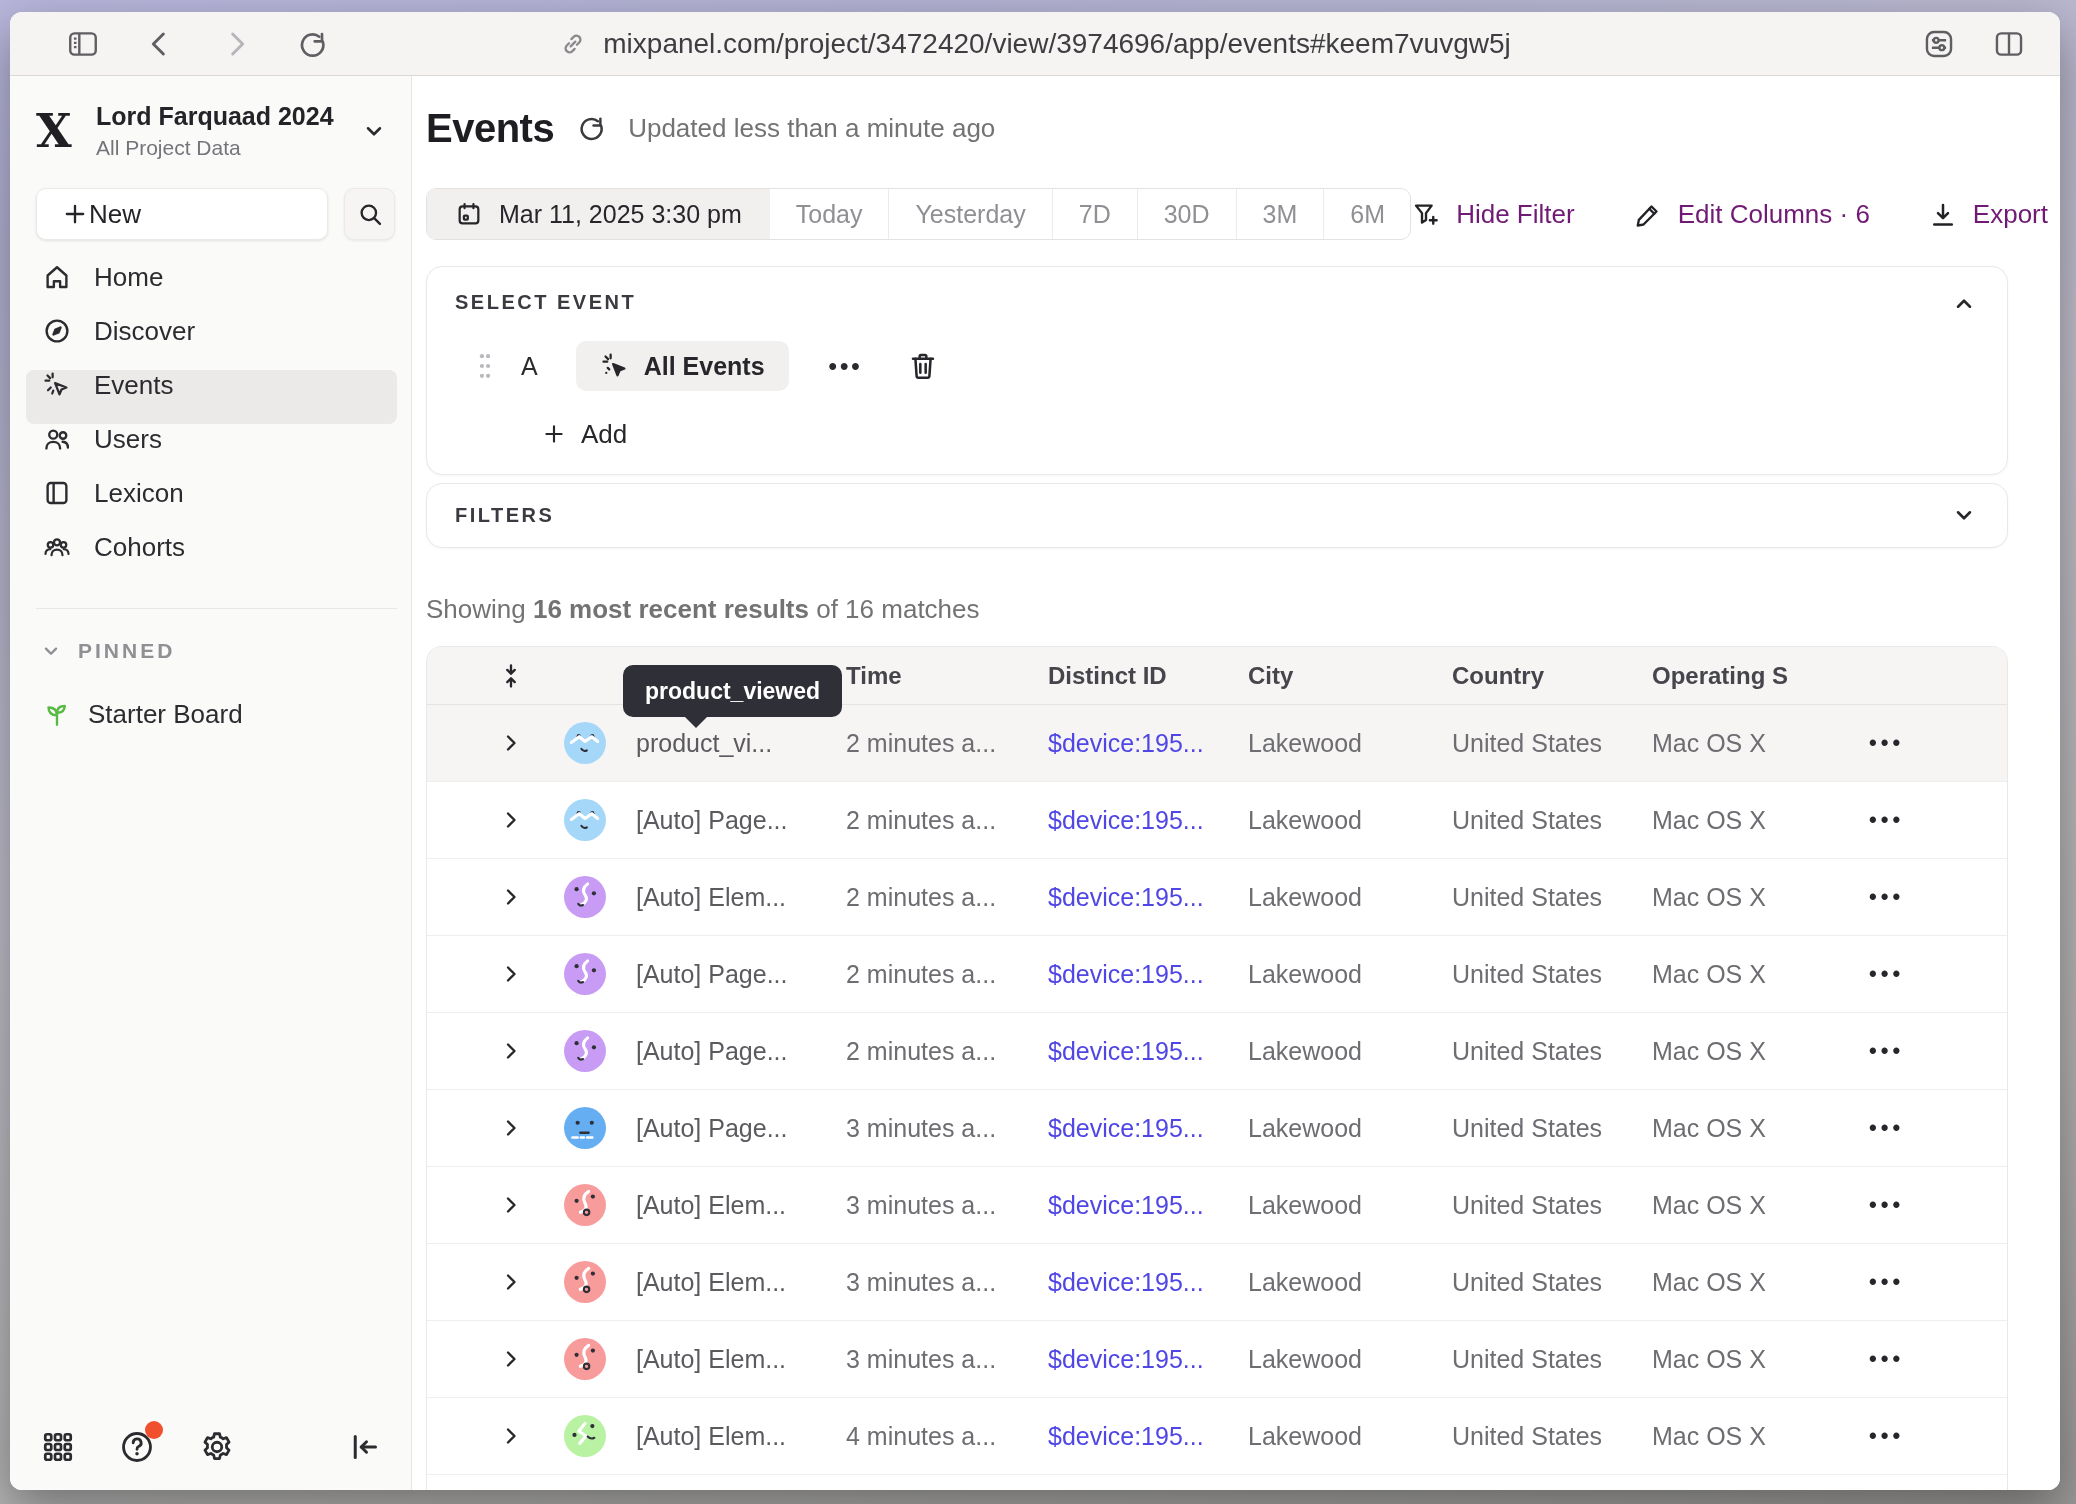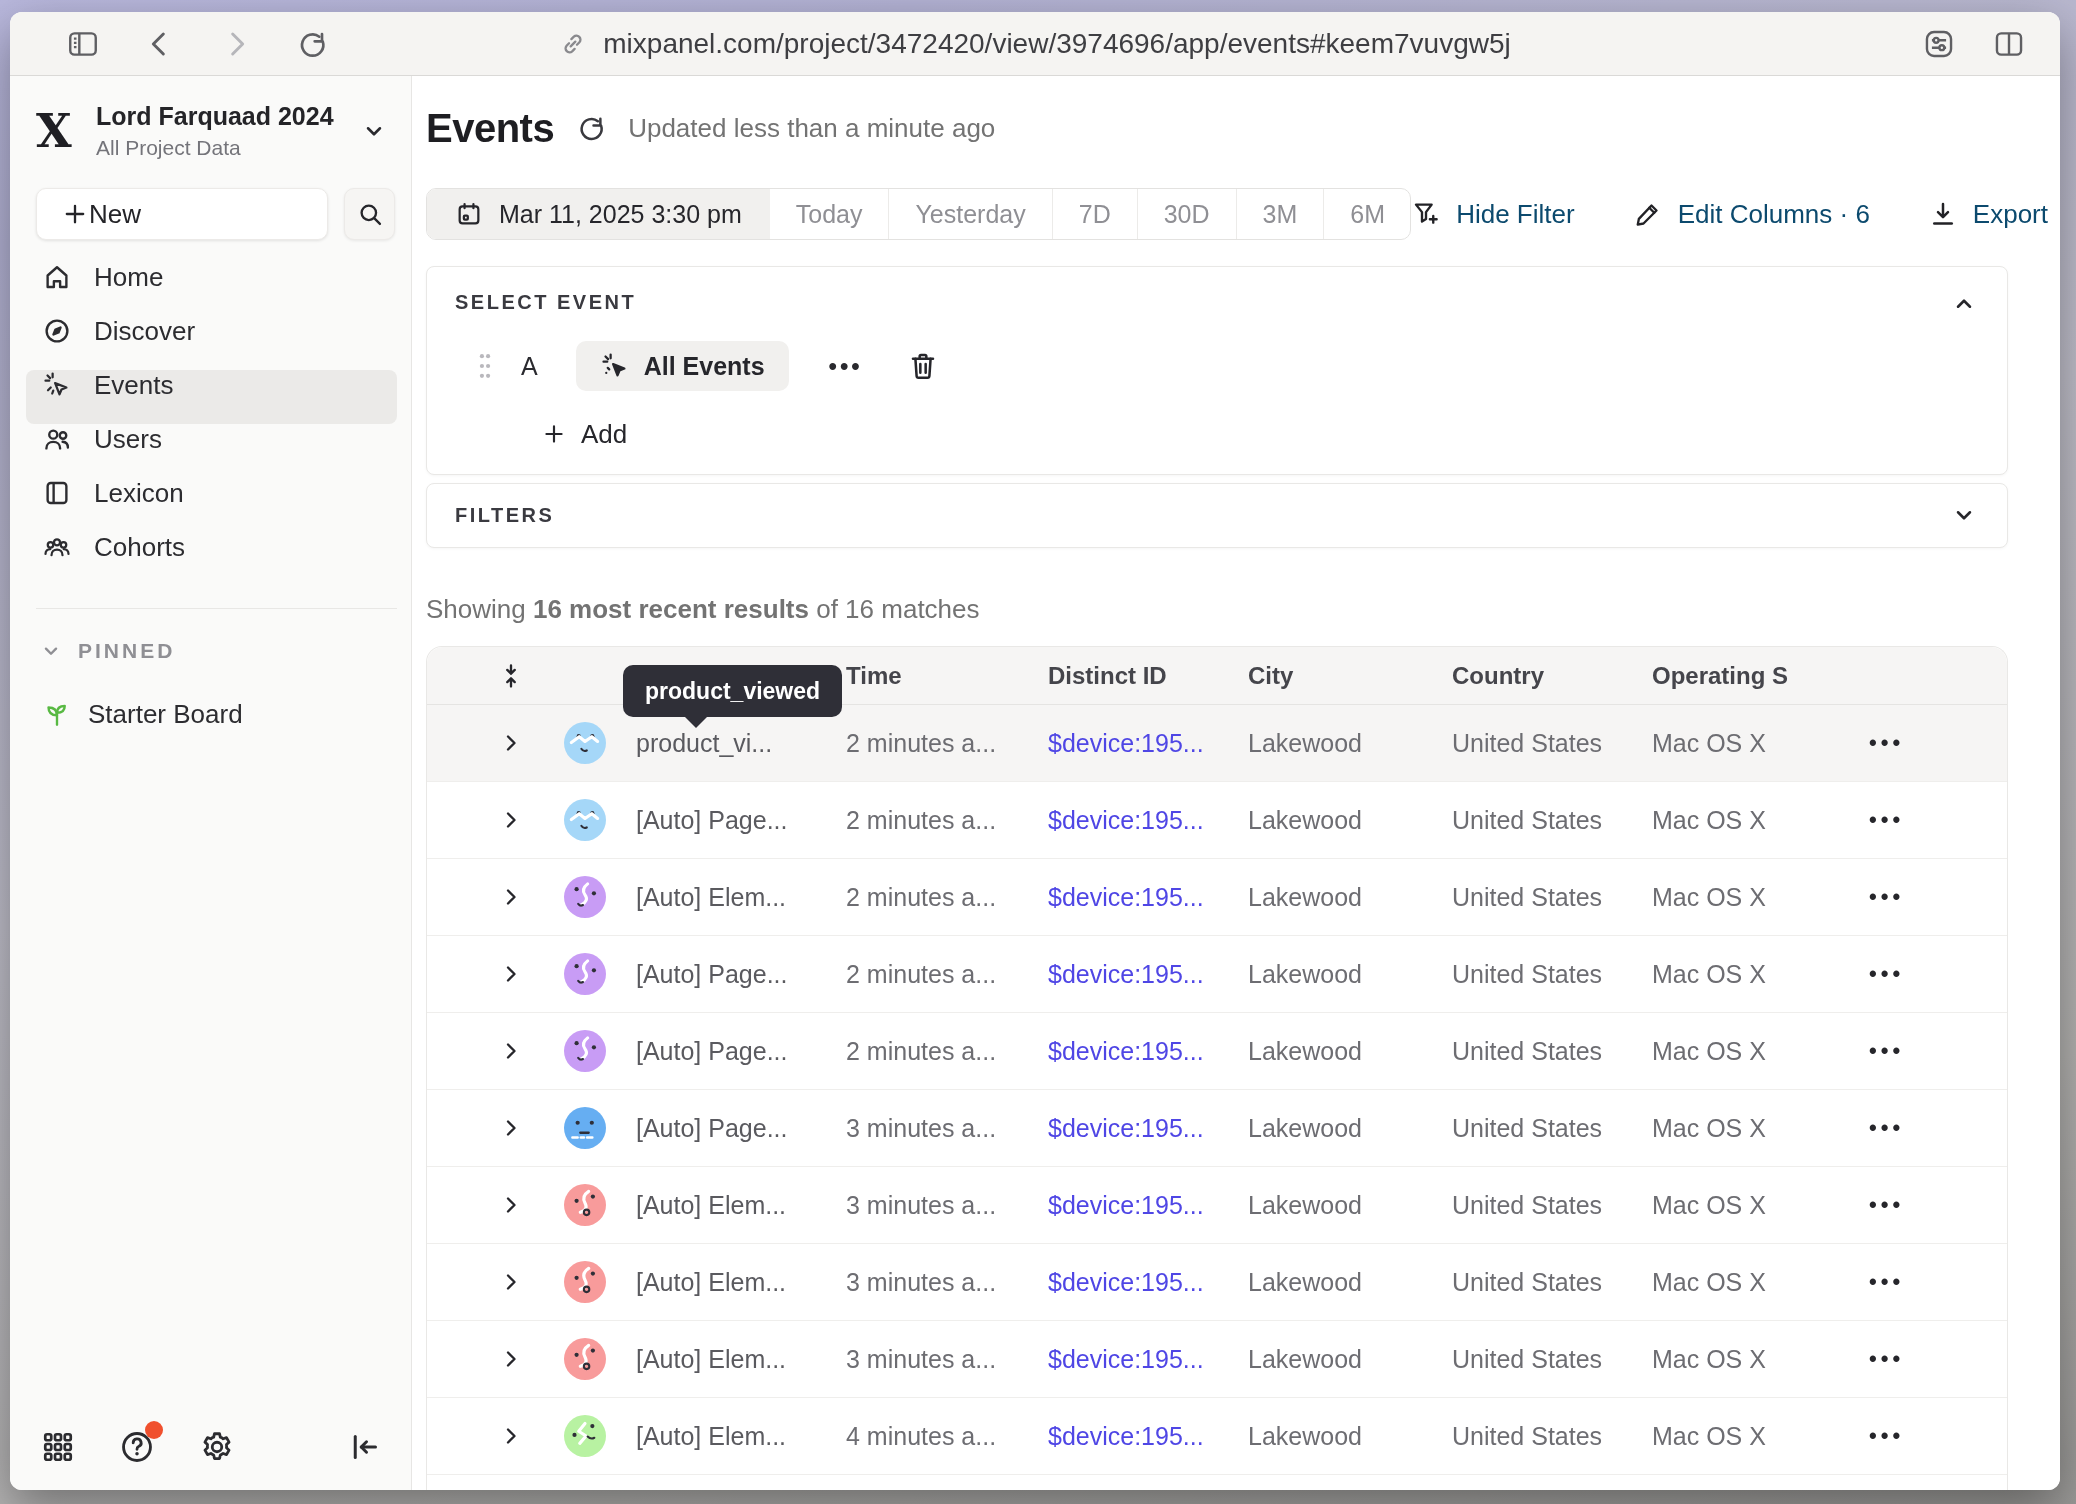--- a/index.html
+++ b/index.html
@@ -70,23 +70,23 @@
   .page-header { margin-top:28px; display:flex; align-items:center; gap:22px; height:48px; }
   .page-title { font-size:40px; font-weight:bold; color:#1e1e22; letter-spacing:-.5px; }
   .refresh { color:#3a3a3f; display:flex; }
   .updated { font-size:26px; color:#737373; }
   .toolbar-row { margin-top:36px; display:flex; align-items:center; padding-right:12px; }
   .date-control { display:flex; height:52px; border:1px solid #e3e2e0; border-radius:10px; overflow:hidden; background:#fff; }
   .seg { display:flex; align-items:center; padding:0 26px; font-size:25px; color:#8f8f94; border-left:1px solid #ecebe9; white-space:nowrap; }
   .seg:first-child { border-left:none; }
   .seg.selected { background:#f1f0ee; color:#26262b; font-weight:500; gap:16px; padding:0 28px; }
   .toolbar-right { margin-left:auto; display:flex; align-items:center; gap:58px; }
-  .tool-btn { display:flex; align-items:flex-start; gap:15px; font-size:26px; color:#0c4a6e; white-space:nowrap; }
+  .tool-btn { display:flex; align-items:flex-end; gap:15px; font-size:26px; color:#701a75; white-space:nowrap; }
   
-  .card { margin-right:52px; border:1px solid #e9e8e6; border-radius:8px; background:#fff; box-shadow:0 1px 3px rgba(0,0,0,.04); position:relative; }
+  .card { margin-right:52px; border:1px solid #e9e8e6; border-radius:16px; background:#fff; box-shadow:0 1px 3px rgba(0,0,0,.04); position:relative; }
   .select-card { margin-top:26px; padding:24px 28px 26px; }
   .card-label { font-size:20px; font-weight:bold; letter-spacing:2.5px; color:#3a3a40; }
   .collapse-chevron { position:absolute; right:30px; top:24px; color:#26262b; }
   .event-row { margin-top:28px; display:flex; align-items:center; padding-left:22px; height:48px; }
   .drag-handle { color:#b9b8bd; display:flex; }
   .step-letter { margin-left:28px; font-size:25px; color:#2a2a2f; }
   .event-chip { margin-left:38px; background:#f1f0ee; border-radius:10px; height:50px; padding:0 24px; display:flex; align-items:center; gap:14px; font-size:25px; font-weight:600; color:#26262b; }
   .chip-dots { margin-left:40px; letter-spacing:3px; font-size:24px; font-weight:bold; color:#2a2a2f; }
   .trash-btn { margin-left:44px; color:#26262b; display:flex; }
   .add-row { margin-top:30px; margin-left:86px; display:flex; align-items:center; gap:14px; font-size:26px; color:#26262b; height:28px; width:fit-content; }

